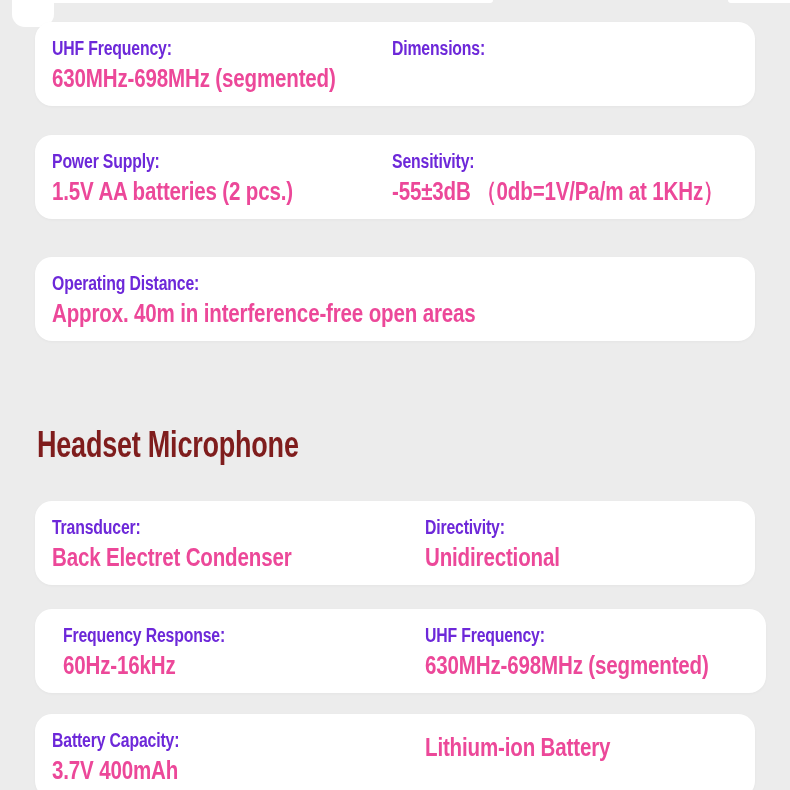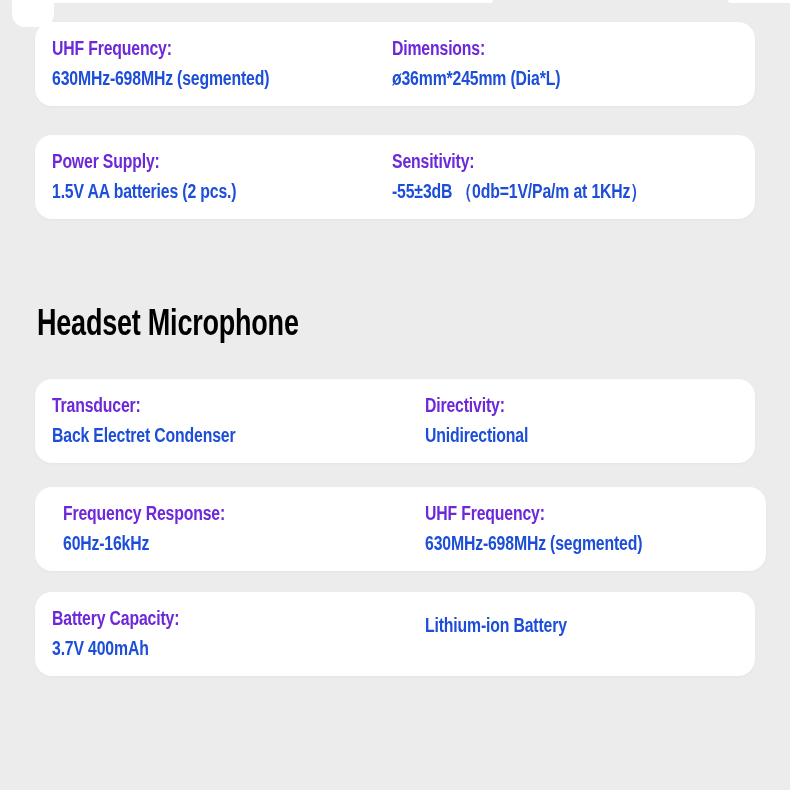--- a/index.html
+++ b/index.html
@@ -63,25 +63,25 @@
   .colA { left: 357px; }   
   .colB { left: 390px; }   
 
   .label {
     font-size: 20px;
     line-height: 23px;
     font-weight: 700;
     color: #6d28d9;
   }
   .value {
-    font-size: 20px;
+    font-size: 26px;
     line-height: 31px;
     margin-top: 3px;
     font-weight: 700;
-    color: #1d4ed8;
+    color: #ec4899;
   }
 
   
   .cx {
     display: inline-block;
     white-space: nowrap;
     transform: scaleX(0.79);
     transform-origin: 0 50%;
     letter-spacing: -0.2px;
   }
@@ -91,54 +91,59 @@
     transform: scaleX(0.73);
     transform-origin: 0 50%;
     letter-spacing: -0.3px;
   }
 
   .heading {
     margin: 82px 0 34px 2px;
     font-size: 37px;
     line-height: 44px;
     font-weight: 700;
-    color: #000000;
+    color: #7f1d1d;
   }
 </style>
 </head>
 <body>
 
 <div class="remnant remnant-blob"></div>
 <div class="remnant remnant-strip-left"></div>
 <div class="remnant remnant-strip-right"></div>
 
 <div class="content">
 
   <div class="card mb29">
     <div class="field">
       <div class="label"><span class="cx">UHF Frequency:</span></div>
       <div class="value"><span class="cx">630MHz-698MHz (segmented)</span></div>
     </div>
     <div class="field col2 colA">
       <div class="label"><span class="cx">Dimensions:</span></div>
-      <div class="value"><span class="cx">ø36mm*245mm (Dia*L)</span></div>
     </div>
   </div>
 
   <div class="card mb27">
     <div class="field">
       <div class="label"><span class="cx">Power Supply:</span></div>
       <div class="value"><span class="cx">1.5V AA batteries (2 pcs.)</span></div>
     </div>
     <div class="field col2 colA">
       <div class="label"><span class="cx">Sensitivity:</span></div>
       <div class="value"><span class="cx">-55±3dB （0db=1V/Pa/m at 1KHz）</span></div>
     </div>
   </div>
 
+  <div class="card">
+    <div class="field">
+      <div class="label"><span class="cx">Operating Distance:</span></div>
+      <div class="value"><span class="cx">Approx. 40m in interference-free open areas</span></div>
+    </div>
+  </div>
 
   <h2 class="heading"><span class="cx-h">Headset Microphone</span></h2>
 
   <div class="card mb24">
     <div class="field col2 colB">
       <div class="label"><span class="cx">Directivity:</span></div>
       <div class="value"><span class="cx">Unidirectional</span></div>
     </div>
     <div class="field">
       <div class="label"><span class="cx">Transducer:</span></div>

